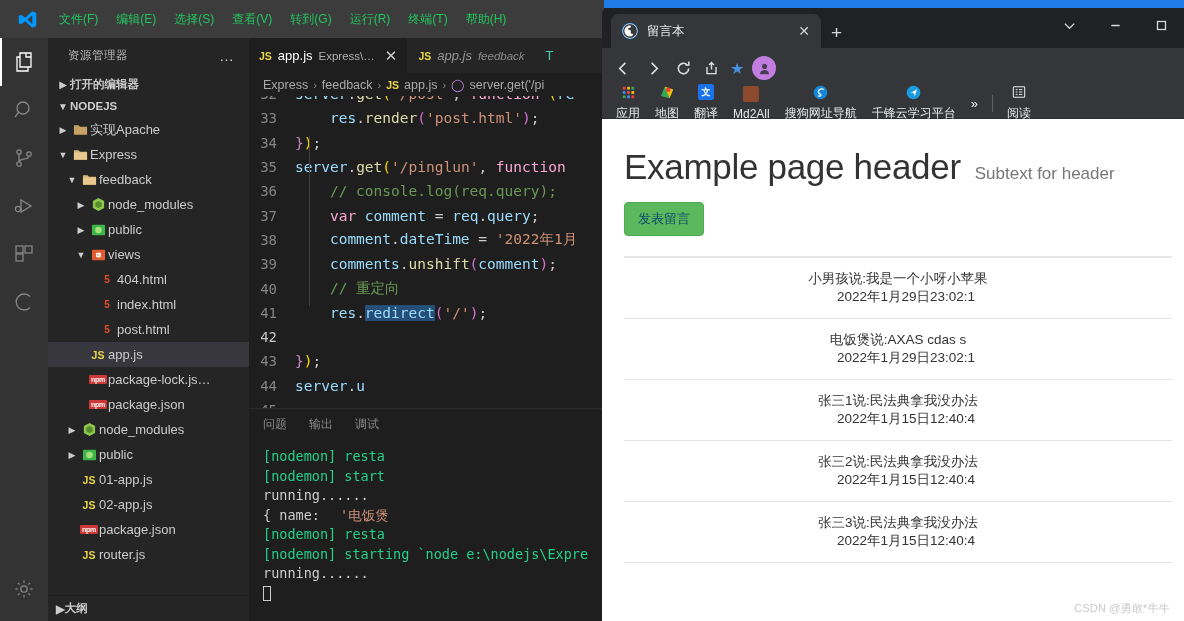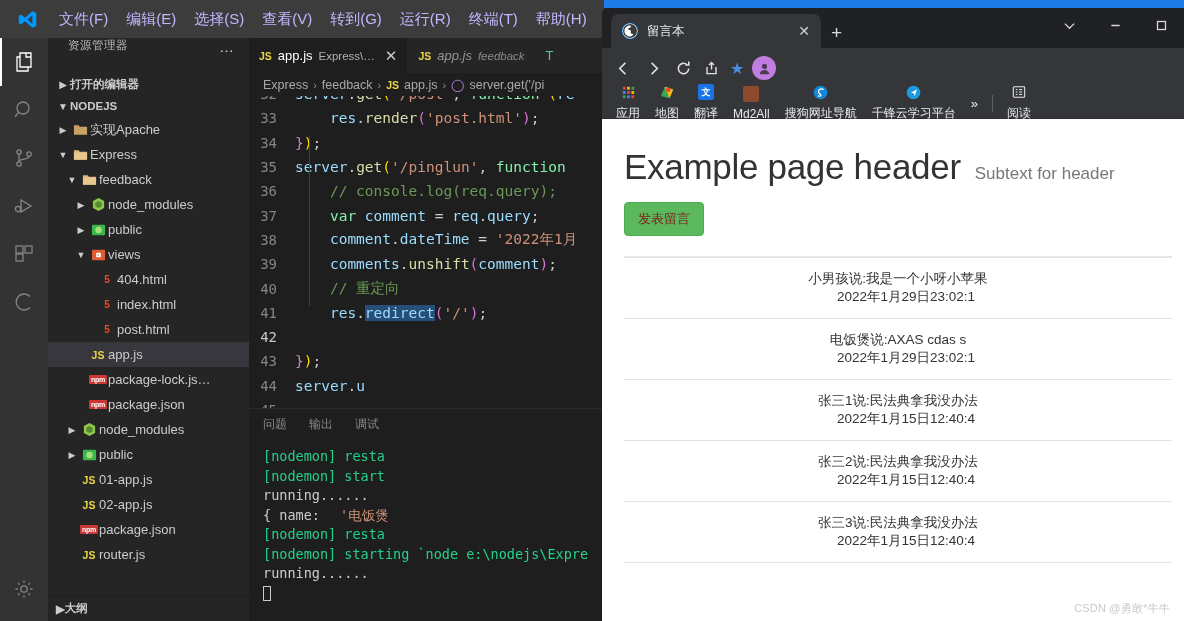--- a/index.html
+++ b/index.html
@@ -11,34 +11,34 @@
 
   
   .desk-strip { position:absolute; left:560px; top:0; width:624px; height:8px; background:#1e7ce8; }
 
   
   .vscode { position:absolute; left:0; top:0; width:604px; height:621px; background:#1e1e1e; color:#cccccc; }
 
   .vs-menubar { height:38px; background:#3c3c3c; display:flex; align-items:center; padding-left:4px; }
   .vs-logo { width:46px; height:38px; display:flex; align-items:center; justify-content:center; }
   .vs-logo svg { width:21px; height:21px; }
-  .vs-menu-item { padding:0 9px; font-size:15px; color:#c4b5fd; line-height:38px; white-space:nowrap; cursor:default; }
+  .vs-menu-item { padding:0 9px; font-size:12px; color:#22c55e; line-height:38px; white-space:nowrap; cursor:default; }
 
   .vs-body { position:absolute; top:38px; left:0; right:0; bottom:0; display:flex; }
 
   
   .activitybar { width:48px; background:#333333; display:flex; flex-direction:column; align-items:center; position:relative; }
   .ab-icon { width:48px; height:48px; display:flex; align-items:center; justify-content:center; color:#868686; cursor:pointer; }
   .ab-icon.active { color:#ffffff; box-shadow:inset 2px 0 0 #ffffff; }
   .ab-icon svg { width:24px; height:24px; stroke:currentColor; fill:none; stroke-width:1.3; }
   .ab-bottom { position:absolute; bottom:8px; left:0; width:48px; }
 
   
   .sidebar { width:201px; background:#252526; display:flex; flex-direction:column; }
-  .sb-header { height:35px; display:flex; align-items:flex-start; justify-content:space-between; padding:0 14px 0 20px; }
+  .sb-header { height:35px; display:flex; align-items:center; justify-content:space-between; padding:0 14px 0 20px; }
   .sb-title { font-size:11.5px; letter-spacing:.5px; color:#bbbbbb; }
   .sb-dots { color:#cccccc; font-size:15px; letter-spacing:1px; cursor:pointer; }
   .sb-section { height:22px; display:flex; align-items:center; font-size:11.5px; font-weight:bold; color:#cccccc; padding-left:8px; cursor:pointer; }
   .sb-section .tw { width:14px; display:inline-block; text-align:center; font-size:10px; font-weight:normal; }
   .tree { flex:1; overflow:hidden; position:relative; }
   .row { height:25px; display:flex; align-items:center; font-size:13px; color:#cccccc; cursor:pointer; white-space:nowrap; }
   .row.selected { background:#37373d; }
   .tw-cell { width:14px; flex:0 0 14px; text-align:center; font-size:9px; color:#cccccc; }
   .ficon { width:20px; flex:0 0 20px; display:flex; align-items:center; justify-content:center; }
   .ficon svg { width:15px; height:15px; }
@@ -63,21 +63,21 @@
   .bc-sep { color:#8a8a8a; font-size:11px; }
   .bc-sym { color:#b180d7; font-size:12px; }
 
   .codewrap { position:absolute; left:0; right:0; top:58px; bottom:0; background:#1e1e1e; overflow:hidden; }
   .codeline { height:24.3px; display:flex; align-items:center; font-family:"DejaVu Sans Mono", monospace; font-size:14.5px; white-space:pre; }
   .lnum { width:46px; flex:0 0 46px; text-align:right; padding-right:18px; color:#858585; font-size:14px; }
   .lnum.cur { color:#c6c6c6; }
   .ccontent { flex:1; padding-left:0; }
 
   
-  .t-kw { color:#86efac; }
+  .t-kw { color:#f9a8d4; }
   .t-fn { color:#dcdcaa; }
   .t-var { color:#9cdcfe; }
   .t-str { color:#ce9178; }
   .t-com { color:#6a9955; }
   .t-punc { color:#cccccc; }
   .t-yel { color:#ffd700; }
   .t-pink { color:#c586c0; }
   .t-pur { color:#da70d6; }
   .sel { background:#264f78; }
 
@@ -124,21 +124,21 @@
   .bm-ic { width:16px; height:16px; flex:0 0 16px; display:flex; align-items:center; justify-content:center; border-radius:2px; font-size:9px; }
   .bm-more { color:#e8eaed; font-size:13px; padding:0 6px; cursor:pointer; }
   .bm-div { width:1px; height:17px; background:#5f6164; margin:0 5px; }
 
   
   .page { position:absolute; left:0; right:0; top:111px; bottom:0; background:#ffffff; overflow:hidden; }
   .page-inner { padding:28px 12px 0 22px; }
   .pg-header { display:flex; align-items:baseline; gap:14px; }
   .pg-h1 { font-size:35px; font-weight:normal; color:#333333; letter-spacing:-.3px; }
   .pg-sub { font-size:17px; color:#777777; }
-  .pg-btn { display:inline-block; margin-top:15px; background:#5cb85c; border:1px solid #4cae4c; color:#7f1d1d; font-size:13px; padding:7px 13px; border-radius:4px; cursor:pointer; }
+  .pg-btn { display:inline-block; margin-top:15px; background:#5cb85c; border:1px solid #4cae4c; color:#0c4a6e; font-size:13px; padding:7px 13px; border-radius:4px; cursor:pointer; }
   .lgroup { margin-top:20px; border-top:1px solid #e8e8e8; }
   .litem { border-bottom:1px solid #e3e3e3; display:flex; align-items:center; justify-content:space-between; padding:12px 14px; font-size:13.5px; color:#333333; white-space:nowrap;flex-direction:column; }
   .litem:first-child { border-top:1px solid #e3e3e3; }
   .ltime { color:#333333; font-size:13.5px; margin-left:16px; }
 
   .watermark { position:absolute; right:14px; bottom:5px; font-size:11px; color:#c9c9c9; letter-spacing:.2px; }
 </style>
 </head>
 <body>
 

